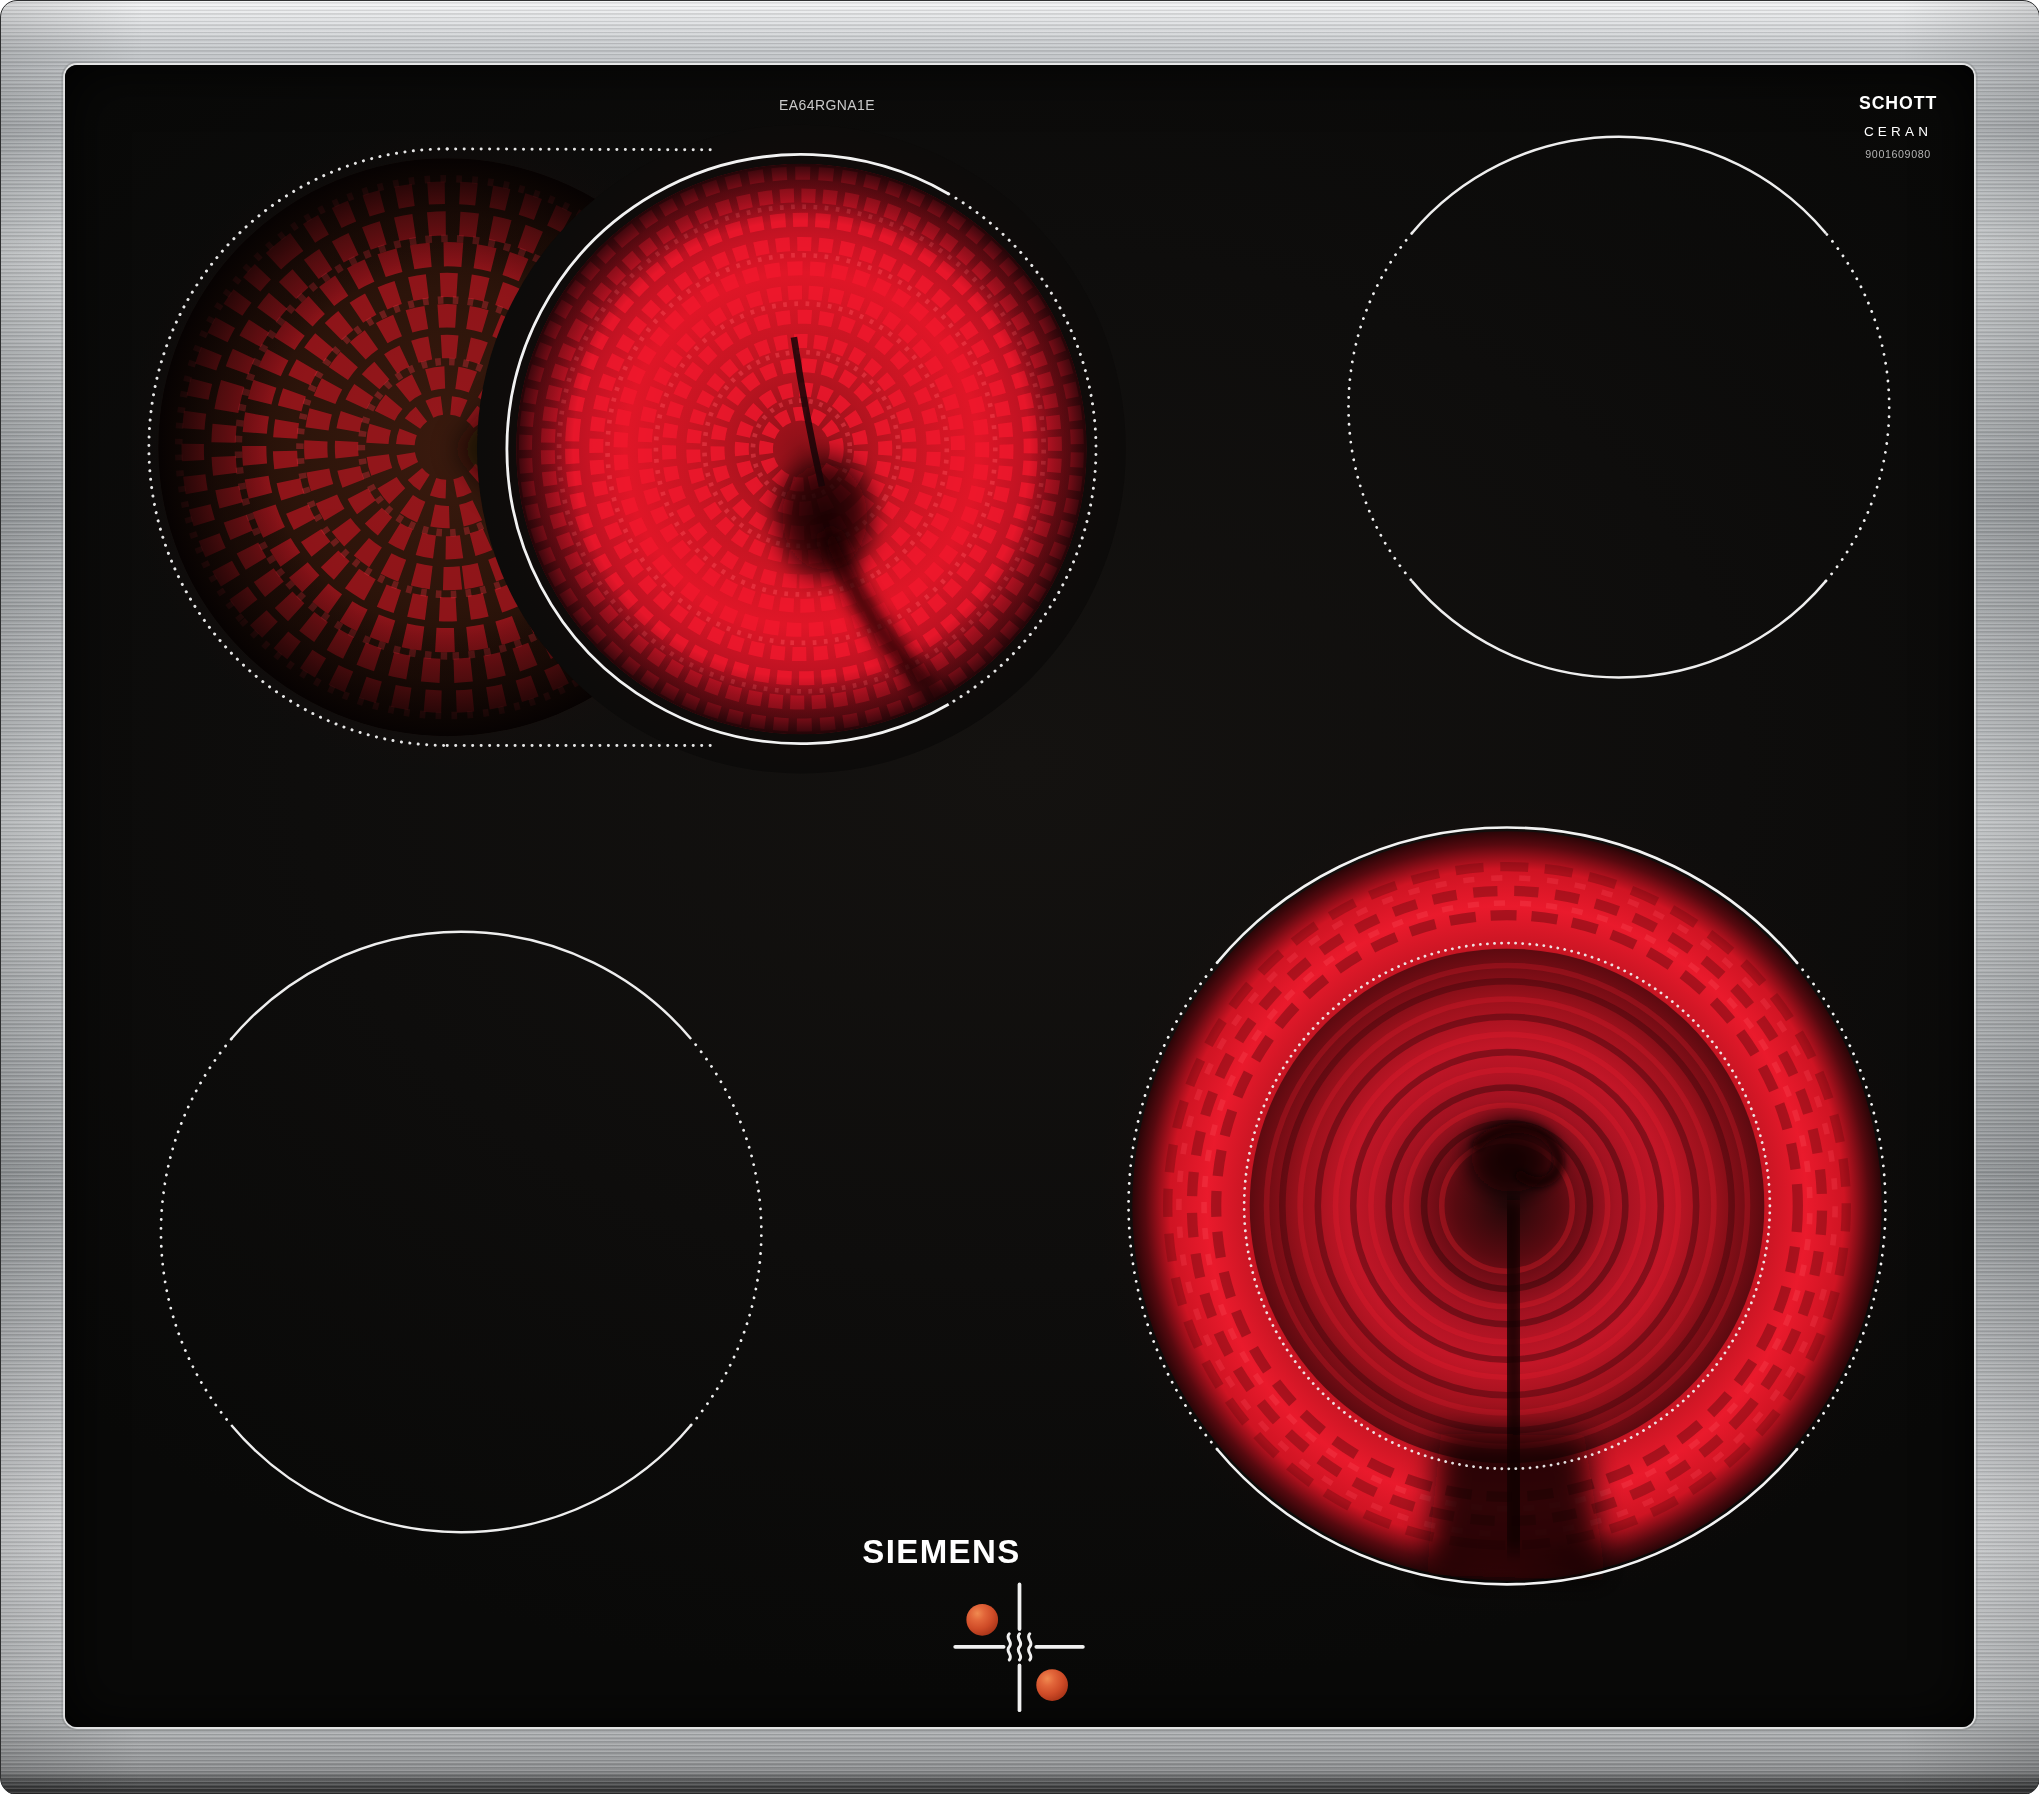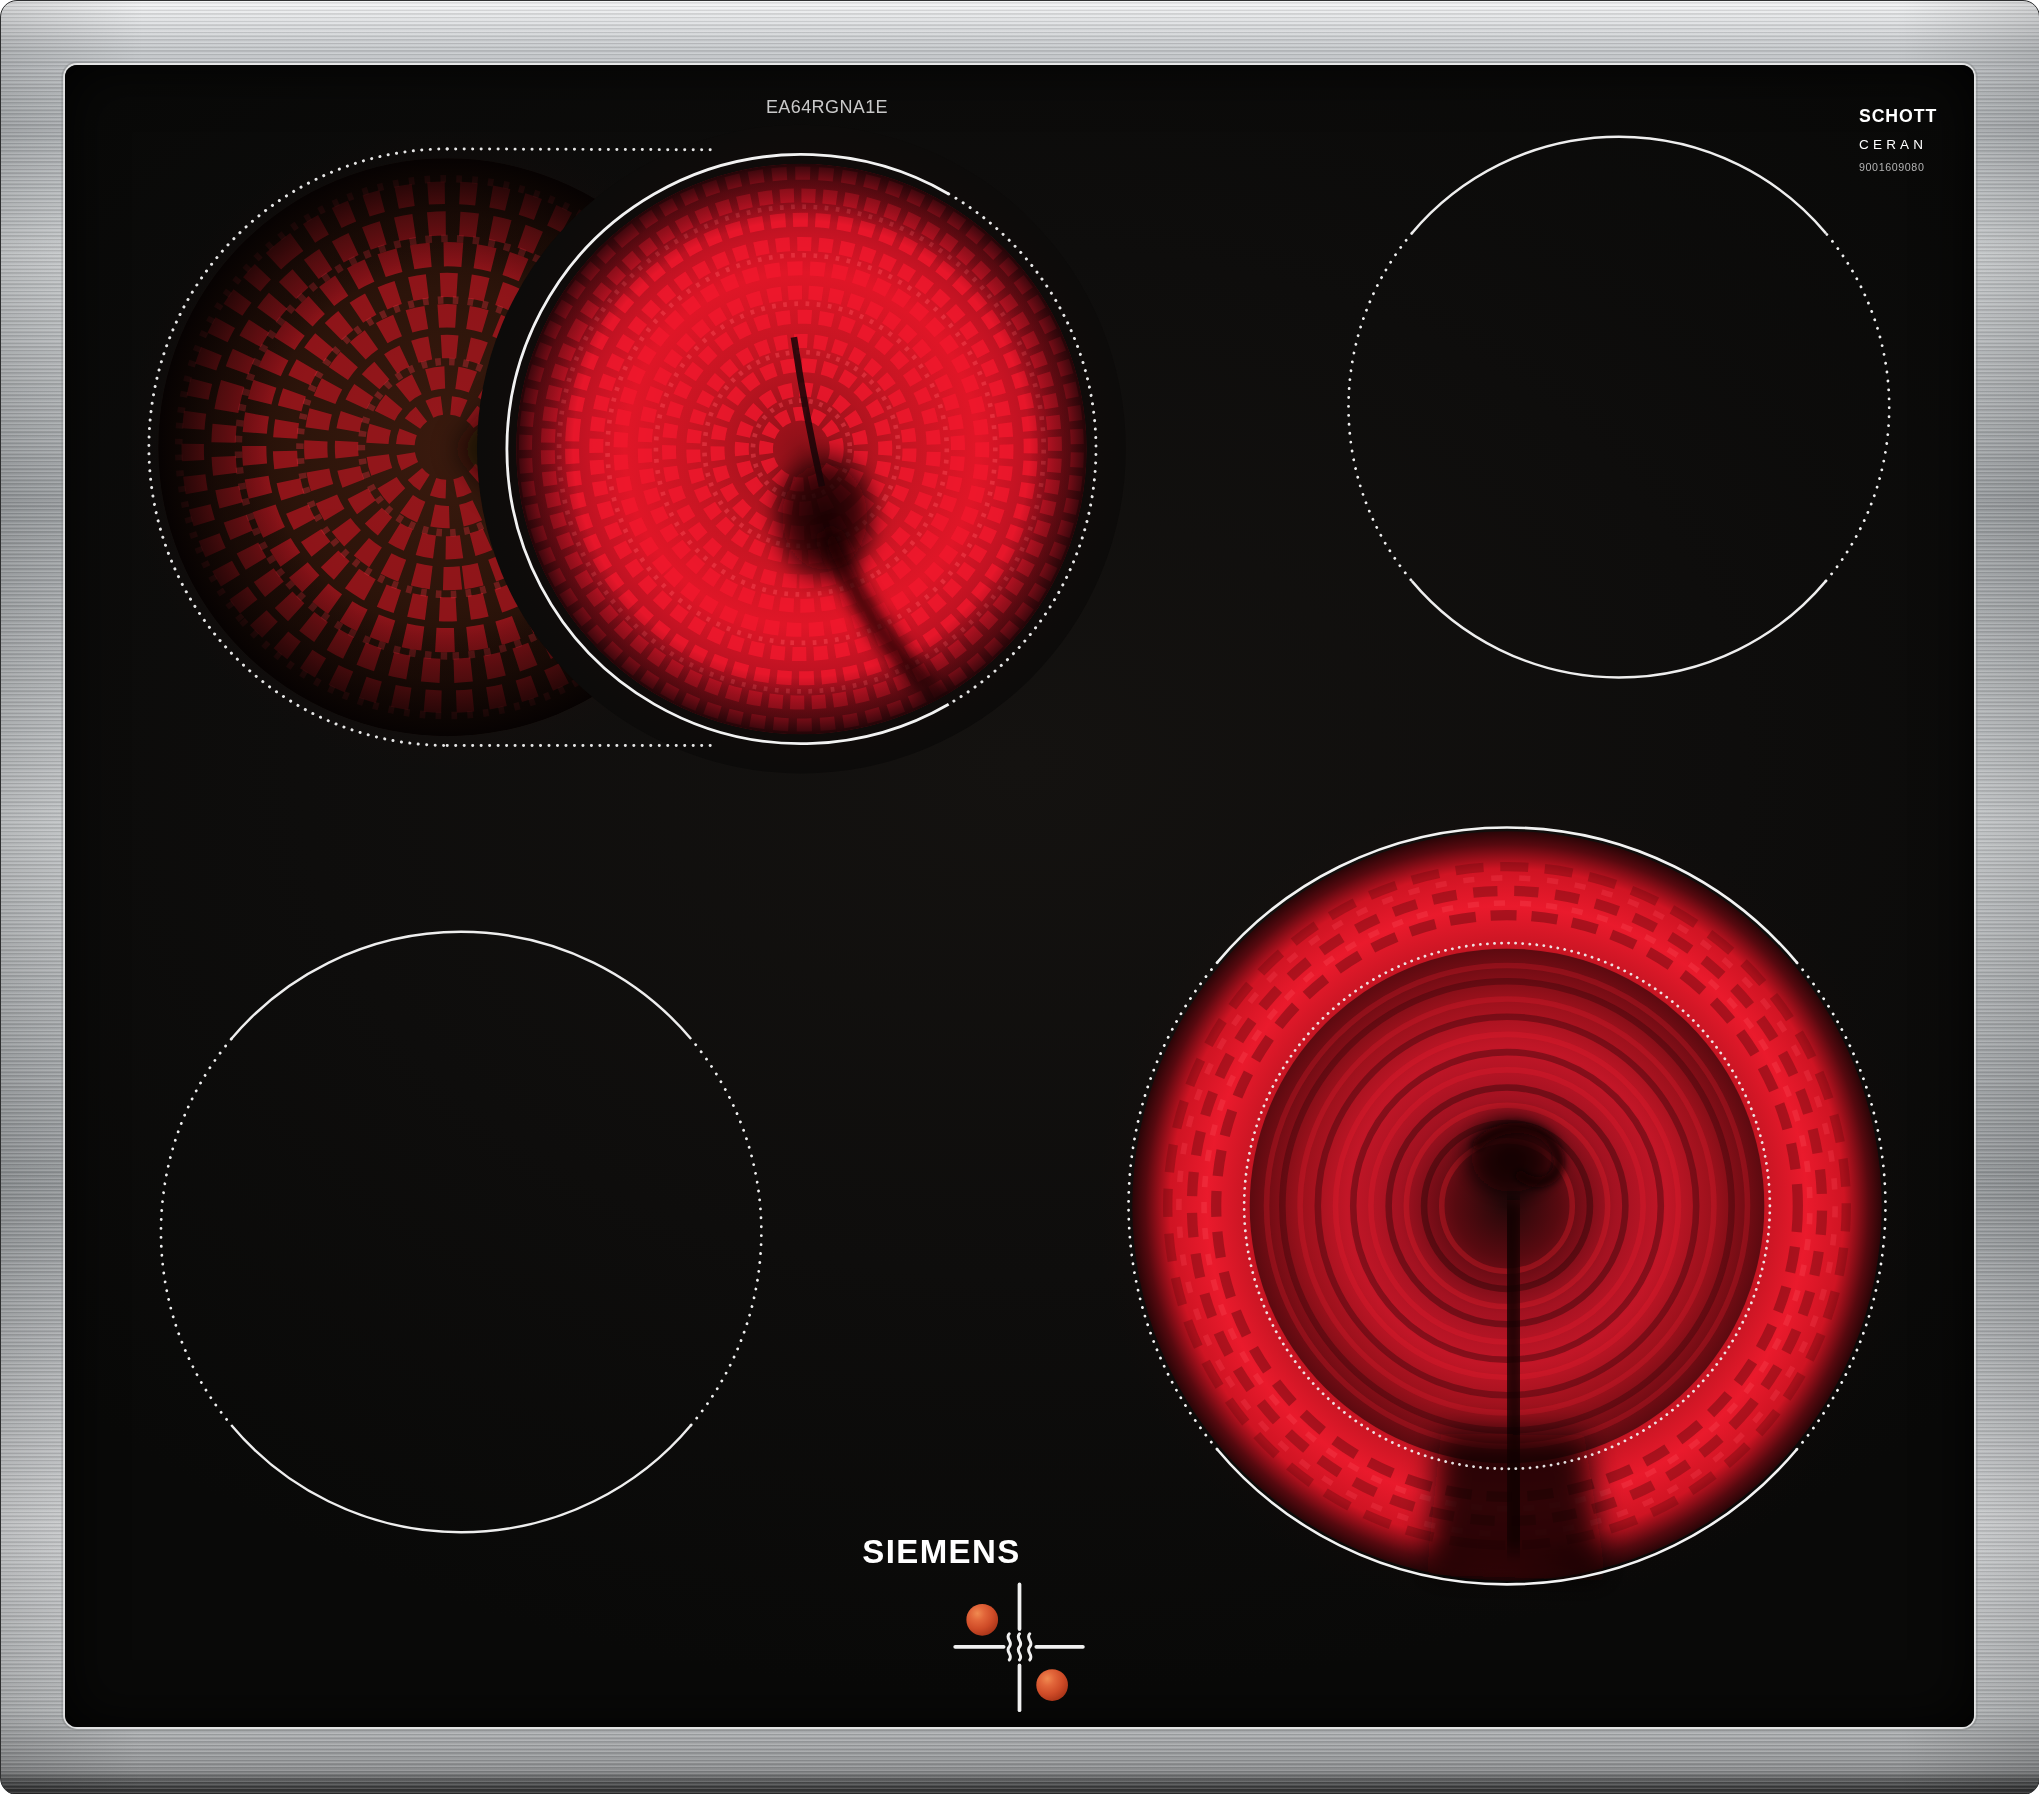--- a/index.html
+++ b/index.html
@@ -29,23 +29,23 @@
     background:radial-gradient(ellipse 1305px 932px at 50% 42%, #141210 0%, #0e0d0c 55%, #090908 100%);
     box-shadow:
       0 0 0 1.9px rgba(250,250,250,.75),
       0 0 0 3.7px rgba(120,122,124,.35),
       inset 0 0 56px rgba(0,0,0,.9);
   }
   .glass svg{position:absolute;left:0;top:0;}
   
   .model-number{
     position:absolute;left:65px;top:97px;width:1524px;text-align:center;
-    color:#c9c9c9;font-size:18px;letter-spacing:0.4px;
-  }
-  .schott{position:absolute;left:1859px;top:108px;color:#ffffff;line-height:1;}
+    color:#c9c9c9;font-size:14px;letter-spacing:0.4px;
+  }
+  .schott{position:absolute;left:1859px;top:95px;color:#ffffff;line-height:1;text-align:center;}
   .schott .l1{font-size:17.7px;font-weight:bold;letter-spacing:0.9px;}
   .schott .l2{font-size:13.5px;font-weight:normal;letter-spacing:4.2px;margin-top:12px;}
   .schott .serial{font-size:10.7px;font-weight:normal;color:#b4b4b4;letter-spacing:0.6px;margin-top:11px;}
   .siemens{
     position:absolute;left:65px;top:1533px;width:1753px;text-align:center;
     color:#ffffff;font-size:33px;font-weight:bold;letter-spacing:1.4px;
   }
 </style>
 </head>
 <body>

